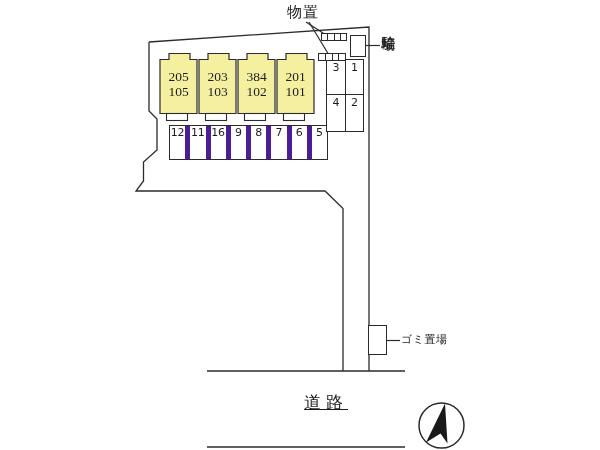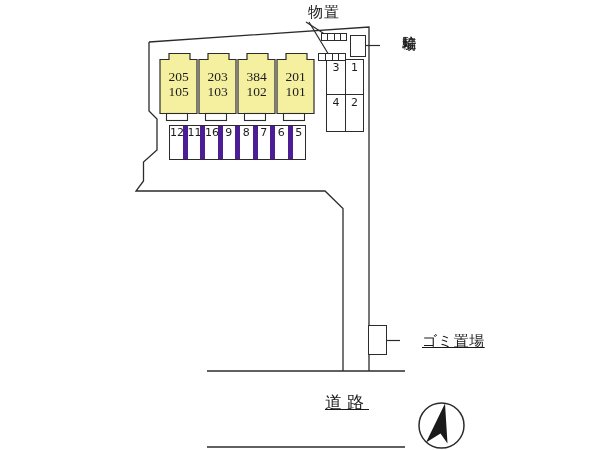--- a/index.html
+++ b/index.html
@@ -7,21 +7,21 @@
     position:relative;width:600px;height:450px;background:#ffffff;overflow:hidden;
     font-family:"DejaVu Sans","Liberation Sans",sans-serif;color:#1a1a1a;
   }
   #plan-svg{position:absolute;left:0;top:0;}
   .abs{position:absolute;box-sizing:border-box;}
   .unit-label{
     position:absolute;top:70px;width:37px;text-align:center;
     font-size:13.5px;line-height:14.5px;font-weight:500;color:#1c1c1c;font-family:Liberation Serif, serif;
   }
   .parking-row{
-    position:absolute;left:169px;top:125px;width:137px;height:35px;
+    position:absolute;left:169px;top:125px;width:159px;height:35px;
     border:1px solid #2b2b2b;display:flex;box-sizing:border-box;background:#fff;
   }
   .parking-cell{flex:1;position:relative;border-left:5px solid #4c1d95;}
   .parking-cell:first-child{border-left:none;}
   .parking-cell span{
     position:absolute;top:1px;left:0;right:0;text-align:center;
     font-size:11px;line-height:12px;color:#1c1c1c;
   }
   .bike-grid{
     position:absolute;left:326px;top:59px;width:38px;height:73px;
@@ -35,27 +35,27 @@
     position:absolute;top:2px;left:0;right:0;text-align:center;
     font-size:11px;line-height:12px;color:#1c1c1c;
   }
   .strip{
     position:absolute;display:flex;border:1px solid #2b2b2b;background:#fff;
     box-sizing:border-box;
   }
   .strip i{flex:1;border-left:1px solid #2b2b2b;}
   .strip i:first-child{border-left:none;}
   .box{border:1px solid #2b2b2b;background:#fff;}
-  .jp{white-space:nowrap;margin-left:21px;}
+  .jp{white-space:nowrap;}
   .label-storage{left:287px;top:3px;font-size:15px;letter-spacing:1px;}
   .label-bicycle{
     left:380px;top:24px;font-size:14px;writing-mode:vertical-rl;
     text-orientation:upright;letter-spacing:1px;height:46px;
   }
-  .label-garbage{left:401px;top:332px;font-size:15px;letter-spacing:0.5px;text-decoration:underline;}
+  .label-garbage{left:401px;top:332px;font-size:11px;letter-spacing:0.5px;}
   .label-road{left:304px;top:391px;font-size:17px;letter-spacing:5px;text-decoration:underline;}
 </style>
 </head>
 <body>
 
 <div id="canvas">
 
   <svg id="plan-svg" width="600" height="450" viewBox="0 0 600 450">
 
     <path d="M149,42 L369,27 L369,371" fill="none" stroke="#2b2b2b" stroke-width="1.3"></path>

